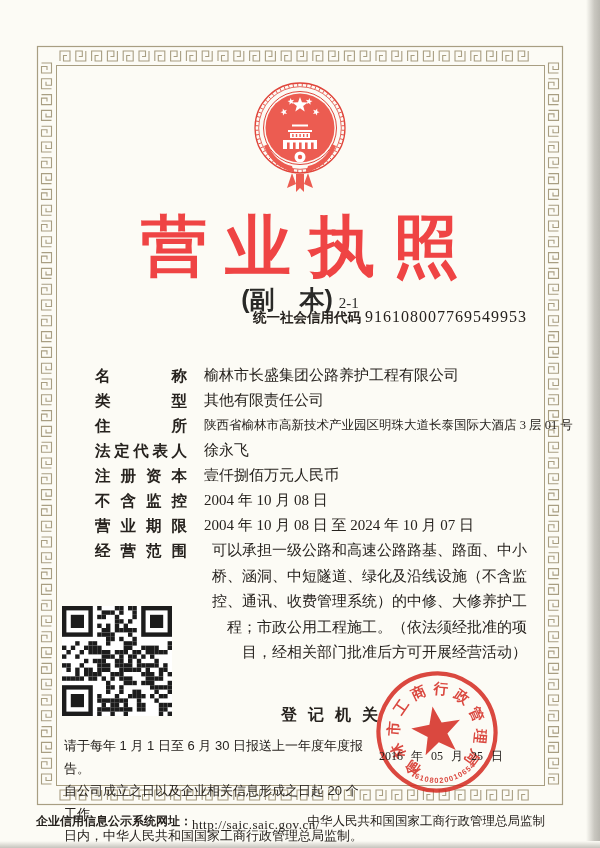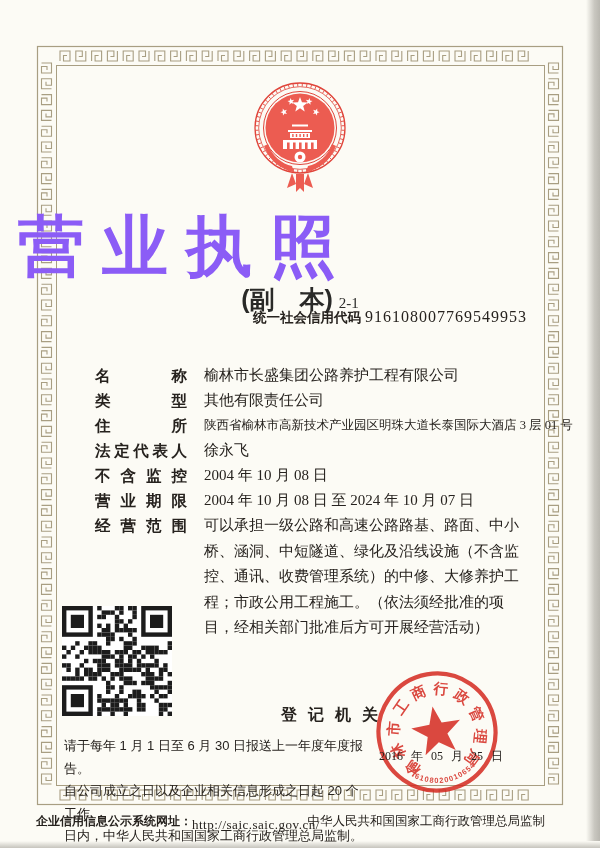--- a/index.html
+++ b/index.html
@@ -10,40 +10,40 @@
     color:#26221e;
   }
   .abs{position:absolute;}
   
   .scan-right{right:0;top:0;width:14px;height:848px;
     background:linear-gradient(to right,#fcfbf5,#c9c7c0 60%,#b9b7b0);}
   .scan-bottom{left:0;bottom:0;width:600px;height:7px;
     background:linear-gradient(to bottom,#fcfbf5,#c6c4bd);}
   
   .title{
-    left:0;right:0;top:202px;
+    left:0;right:0;top:202px;text-align:center;
     font-size:66px;font-weight:900;letter-spacing:18px;padding-left:18px;
-    color:#8b5cf6;
+    color:#ef4444;
   }
   .subtitle{
     left:0;right:0;top:283px;text-align:center;
     font-size:25px;font-weight:700;color:#2a2a28;
   }
   .copy-no{font-size:15px;font-weight:400;font-family:"Liberation Serif",serif;margin-left:6px;}
   .credit-line{left:253px;top:308px;font-size:13.5px;font-weight:700;white-space:nowrap;text-align:right;}
   .credit-code{font-weight:400;font-family:"Liberation Serif",serif;font-size:16px;letter-spacing:1px;margin-left:4px;}
   
   .fields{left:95px;top:366px;width:432px;}
   .frow{display:flex;margin-bottom:6px;align-items:flex-start;}
   .flabel{
     width:92px;min-width:92px;font-size:15.5px;font-weight:700;
     text-align:justify;text-align-last:justify;margin-right:17px;line-height:19px;
   }
   .fvalue{
-    font-family:"Liberation Serif",serif;font-size:15px;line-height:19px;
+    font-family:"Liberation Serif",serif;font-size:15px;line-height:19px;text-align:right;
   }
   .fvalue.small{font-size:12.5px;white-space:nowrap;letter-spacing:0;}
   .fvalue.para{line-height:25.5px;margin-top:-3px;}
   
   .reg-auth{left:281px;top:705px;font-size:16px;font-weight:700;letter-spacing:11px;white-space:nowrap;}
   .issue-date{left:379px;top:748px;font-family:"Liberation Serif",serif;font-size:12px;
     word-spacing:5px;white-space:nowrap;z-index:5;}
   
   .notice{left:64px;top:735px;width:305px;font-size:13px;line-height:22.5px;font-weight:500;}
   
@@ -330,20 +330,24 @@
     <div class="flabel">类型</div>
     <div class="fvalue">其他有限责任公司</div>
   </div>
   <div class="frow">
     <div class="flabel">住所</div>
     <div class="fvalue small">陕西省榆林市高新技术产业园区明珠大道长泰国际大酒店 3 层 01 号</div>
   </div>
   <div class="frow">
     <div class="flabel">法定代表人</div>
     <div class="fvalue">徐永飞</div>
+  </div>
+  <div class="frow">
+    <div class="flabel">注册资本</div>
+    <div class="fvalue">壹仟捌佰万元人民币</div>
   </div>
   <div class="frow">
     <div class="flabel">不含监控</div>
     <div class="fvalue">2004 年 10 月 08 日</div>
   </div>
   <div class="frow">
     <div class="flabel">营业期限</div>
     <div class="fvalue">2004 年 10 月 08 日 至 2024 年 10 月 07 日</div>
   </div>
   <div class="frow">

